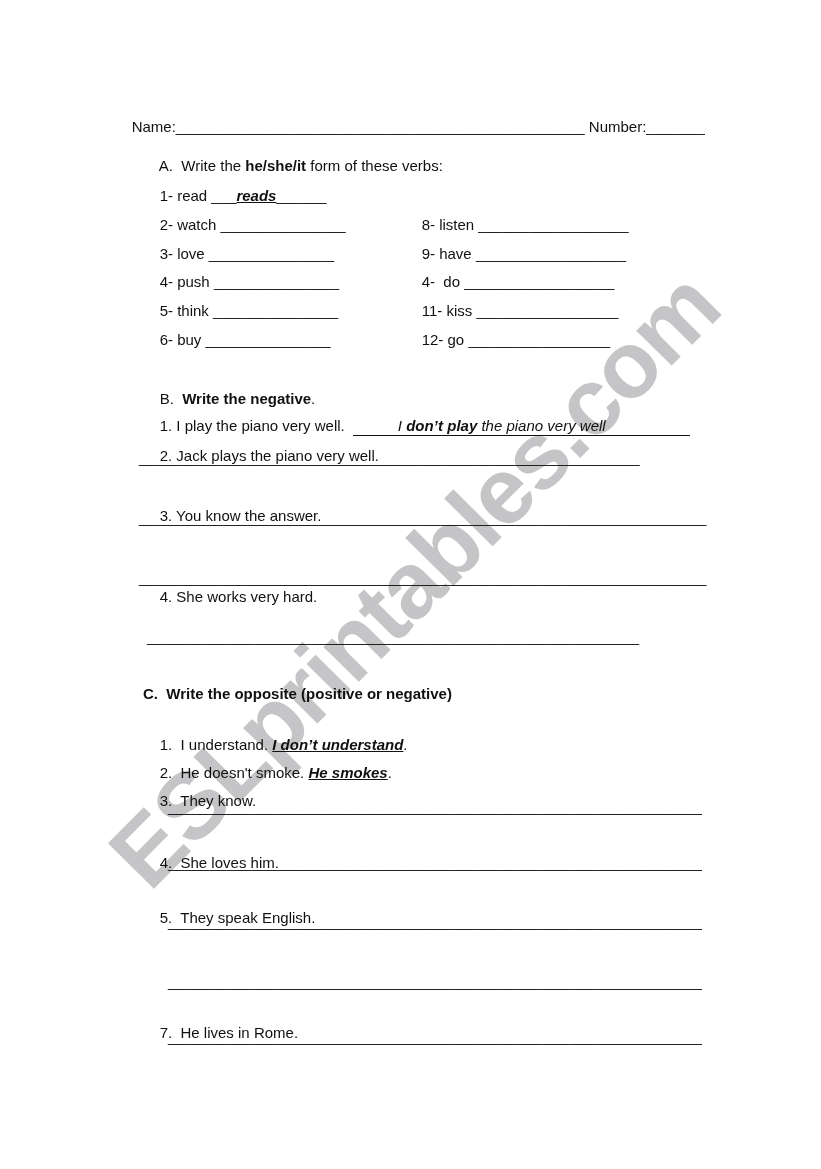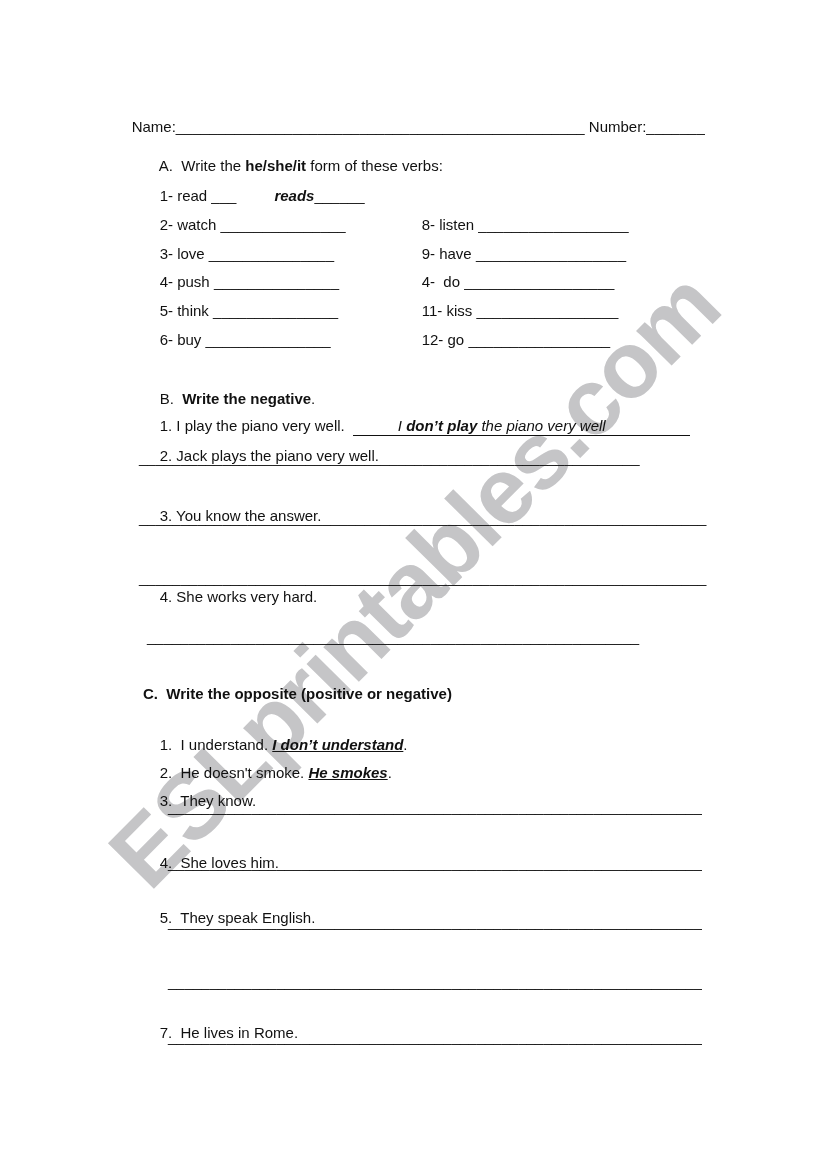--- a/index.html
+++ b/index.html
@@ -38,21 +38,21 @@
     transform-origin: center center;
     z-index: 0;
     white-space: nowrap;
   }
   .b  { font-weight: bold; }
   .i  { font-style: italic; }
   .bi { font-weight: bold; font-style: italic; }
   .answer-word {
     font-weight: bold;
     font-style: italic;
-    margin-left: 38px;
+    text-decoration: underline;
   }
   .cans {
     font-weight: bold;
     font-style: italic;
     text-decoration: underline;
   }
   .ansline {
     display: inline-block;
     box-sizing: border-box;
     width: 337px;

